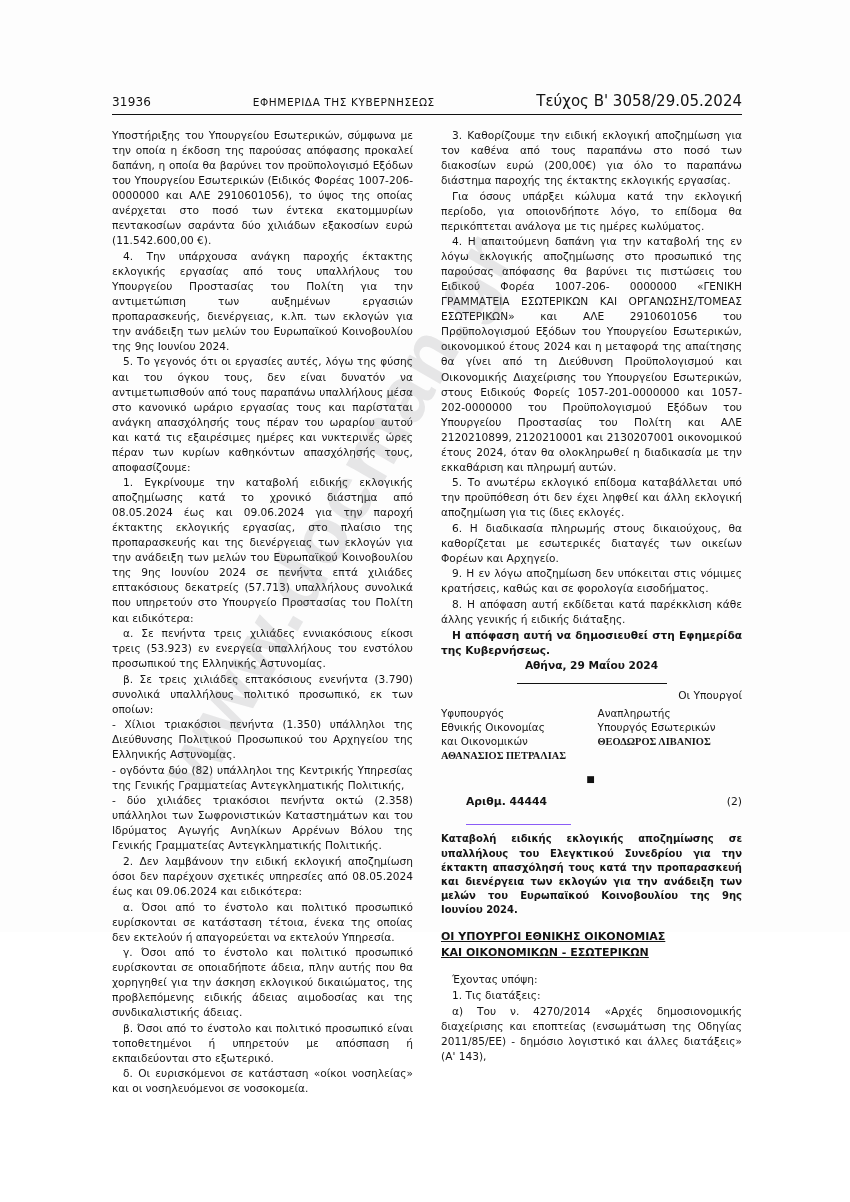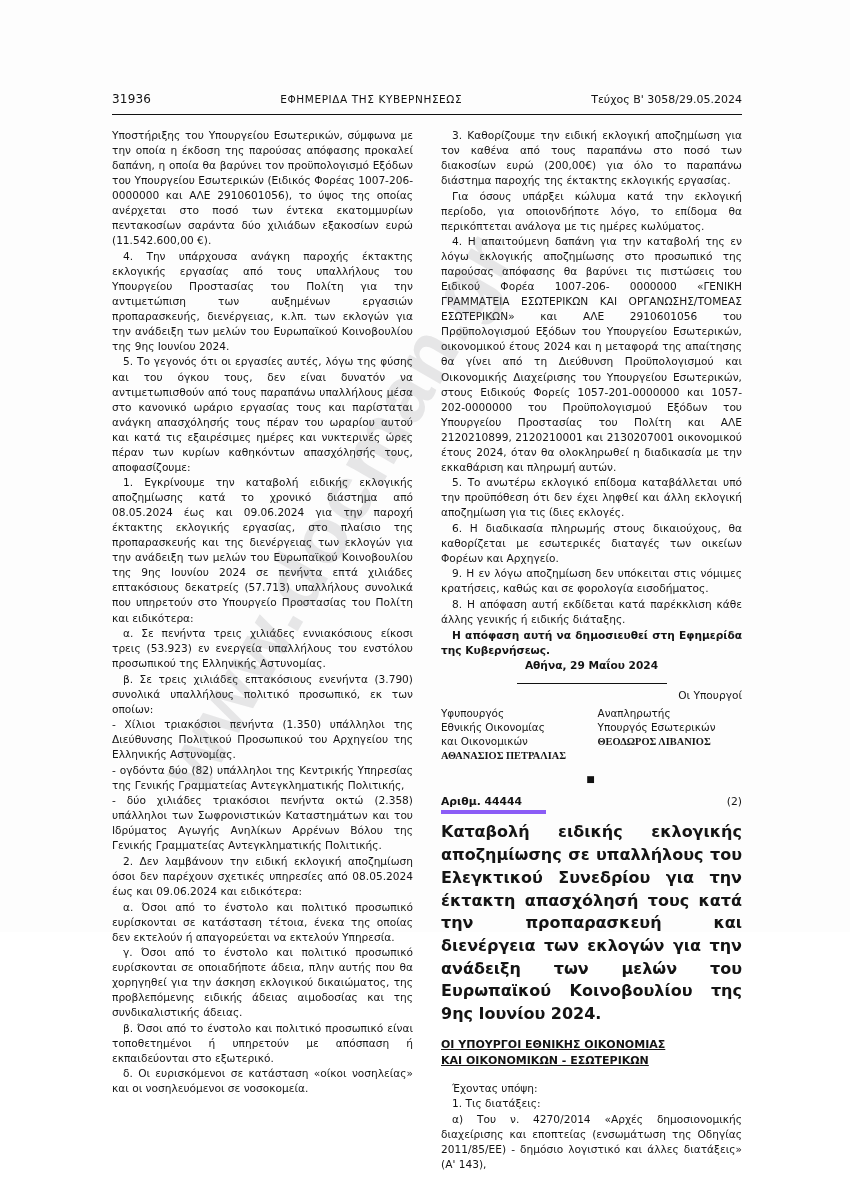--- a/index.html
+++ b/index.html
@@ -35,21 +35,21 @@
     color: #111;
   }
   .header .page-num { font-size: 12px; letter-spacing: .2px; }
   .header .gazette-title {
     font-size: 10.5px;
     letter-spacing: .6px;
     flex: 1;
     text-align: center;
     margin: 0 10px;
   }
-  .header .issue { font-size: 11px; text-align: right; }
+  .header .issue { font-size: 15px; text-align: right; }
   .header-rule {
     position: absolute;
     left: 112px;
     top: 114px;
     width: 630px;
     height: 1px;
     background: #111;
   }
 
   
@@ -110,27 +110,28 @@
   
   .decision-num {
     display: flex;
     align-items: baseline;
     justify-content: space-between;
     font-weight: bold;
     font-size: 10.8px;
     margin-bottom: 7px;
   }
   .decision-num .num-under {
-    border-bottom: 4px solid #8b5cf6;
-    padding: 0 24px 1px 0;
+    border-bottom: 1px solid #8b5cf6;
+    padding: 0 24px 15px 0;
+    margin-left: 25px;
   }
   .decision-num .paren { font-weight: normal; }
   .decision-title {
     font-weight: bold;
-    font-size: 16px;
+    font-size: 10px;
     line-height: 1.42;
     text-align: justify;
     margin-bottom: 11px;
   }
   .ministers-title {
     font-weight: bold;
     font-size: 11px;
     line-height: 1.45;
     margin-bottom: 12px;
     text-decoration: underline;

